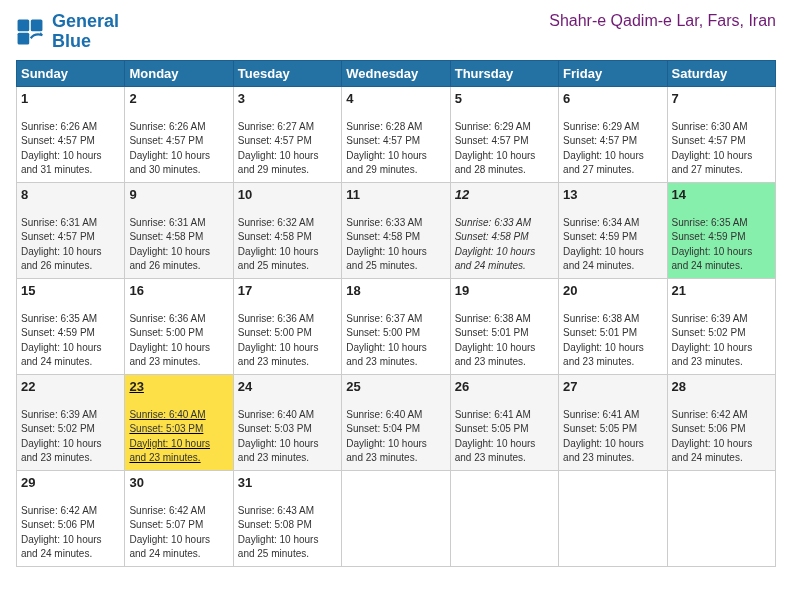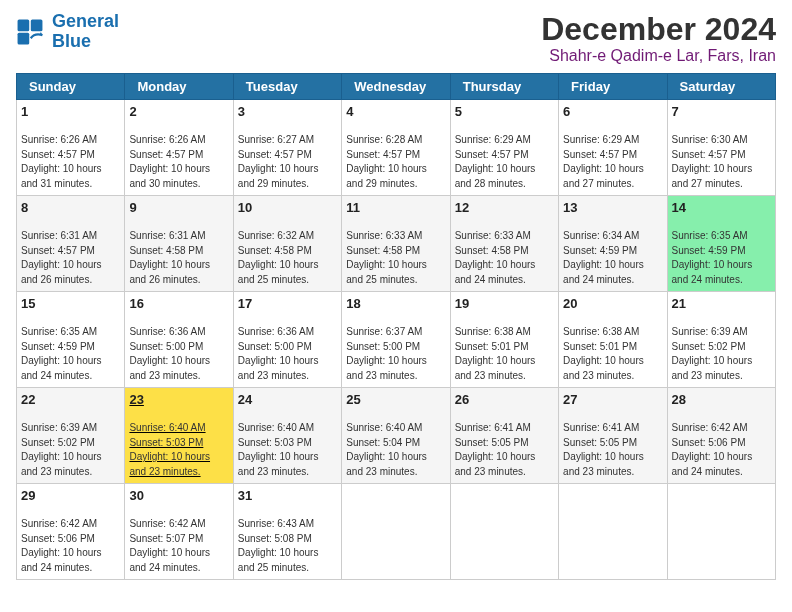--- a/index.html
+++ b/index.html
@@ -53,21 +53,21 @@
       color: #701a75;
     }
     .calendar {
       width: 100%;
       border-collapse: collapse;
       font-size: 10.5px;
     }
     .calendar th {
       background: #2471a3;
       color: #fff;
-      padding: 5px 12px;
+      padding: 5px 4px;
       text-align: left;
       font-size: 13px;
       font-weight: bold;
       border: 1px solid #1a5f8f;
     }
     .calendar td {
       border: 1px solid #ccc;
       padding: 4px 4px;
       vertical-align: top;
       width: calc(100% / 7);
@@ -106,21 +106,20 @@
         <rect x="2" y="19" width="15" height="15" rx="2" fill="#1a6faf"></rect>
         <path d="M19 26 Q24 19 34 22" stroke="#1a6faf" stroke-width="3" fill="none"></path>
         <polygon points="32,18 34,22 30,22" fill="#1a6faf"></polygon>
       </svg>
       <div class="logo-text">
         <div><span>General</span></div>
         <div><span style="color:#1a6faf;text-align:right;">Blue</span></div>
       </div>
     </div>
     <div class="title-block">
-      <div class="main-title">December 2024</div>
       <div class="subtitle">Shahr-e Qadim-e Lar, Fars, Iran</div>
     </div>
   </div>
 
   <table class="calendar">
     <thead>
       <tr>
       <th>Sunday</th>
           <th>Monday</th>
           <th>Tuesday</th>
@@ -215,21 +214,21 @@
           </div>
         </td>
           <td style="background: rgb(245, 245, 245);">
           <span class="day-num">11</span>
           <div class="day-info">
             Sunrise: 6:33 AM<br>
             Sunset: 4:58 PM<br>
             Daylight: 10 hours and 25 minutes.
           </div>
         </td>
-          <td style="background: rgb(245, 245, 245);">
+          <td style="background: rgb(245, 245, 245); font-style: italic;">
           <span class="day-num">12</span>
           <div class="day-info">
             Sunrise: 6:33 AM<br>
             Sunset: 4:58 PM<br>
             Daylight: 10 hours and 24 minutes.
           </div>
         </td>
           <td style="background: rgb(245, 245, 245);">
           <span class="day-num">13</span>
           <div class="day-info">

